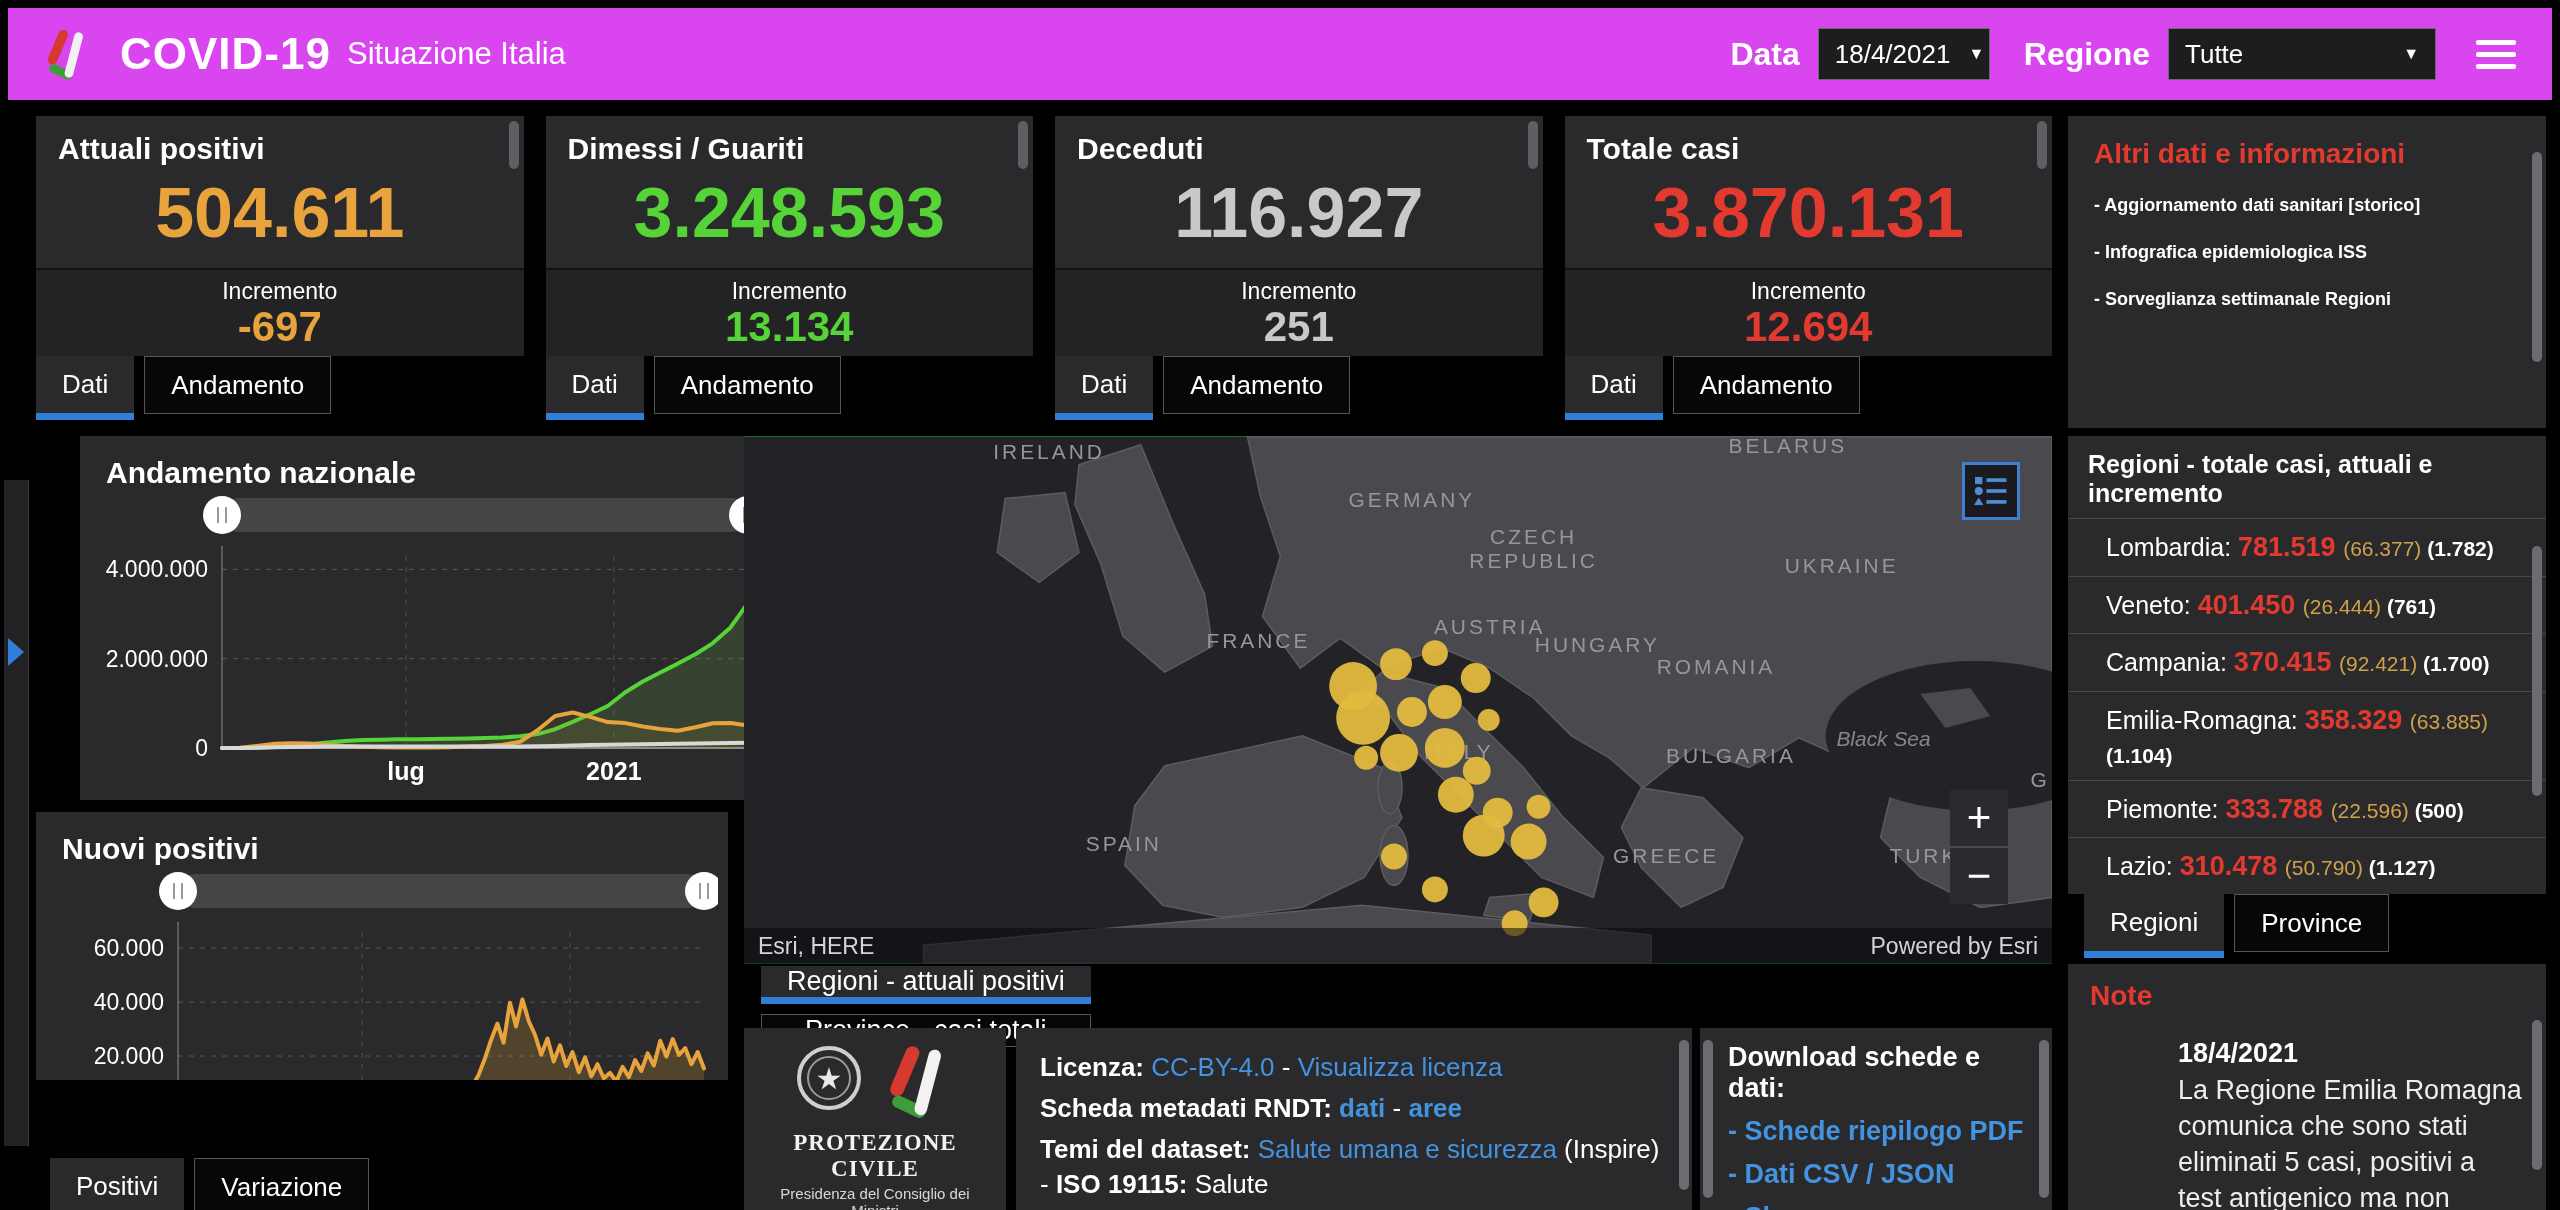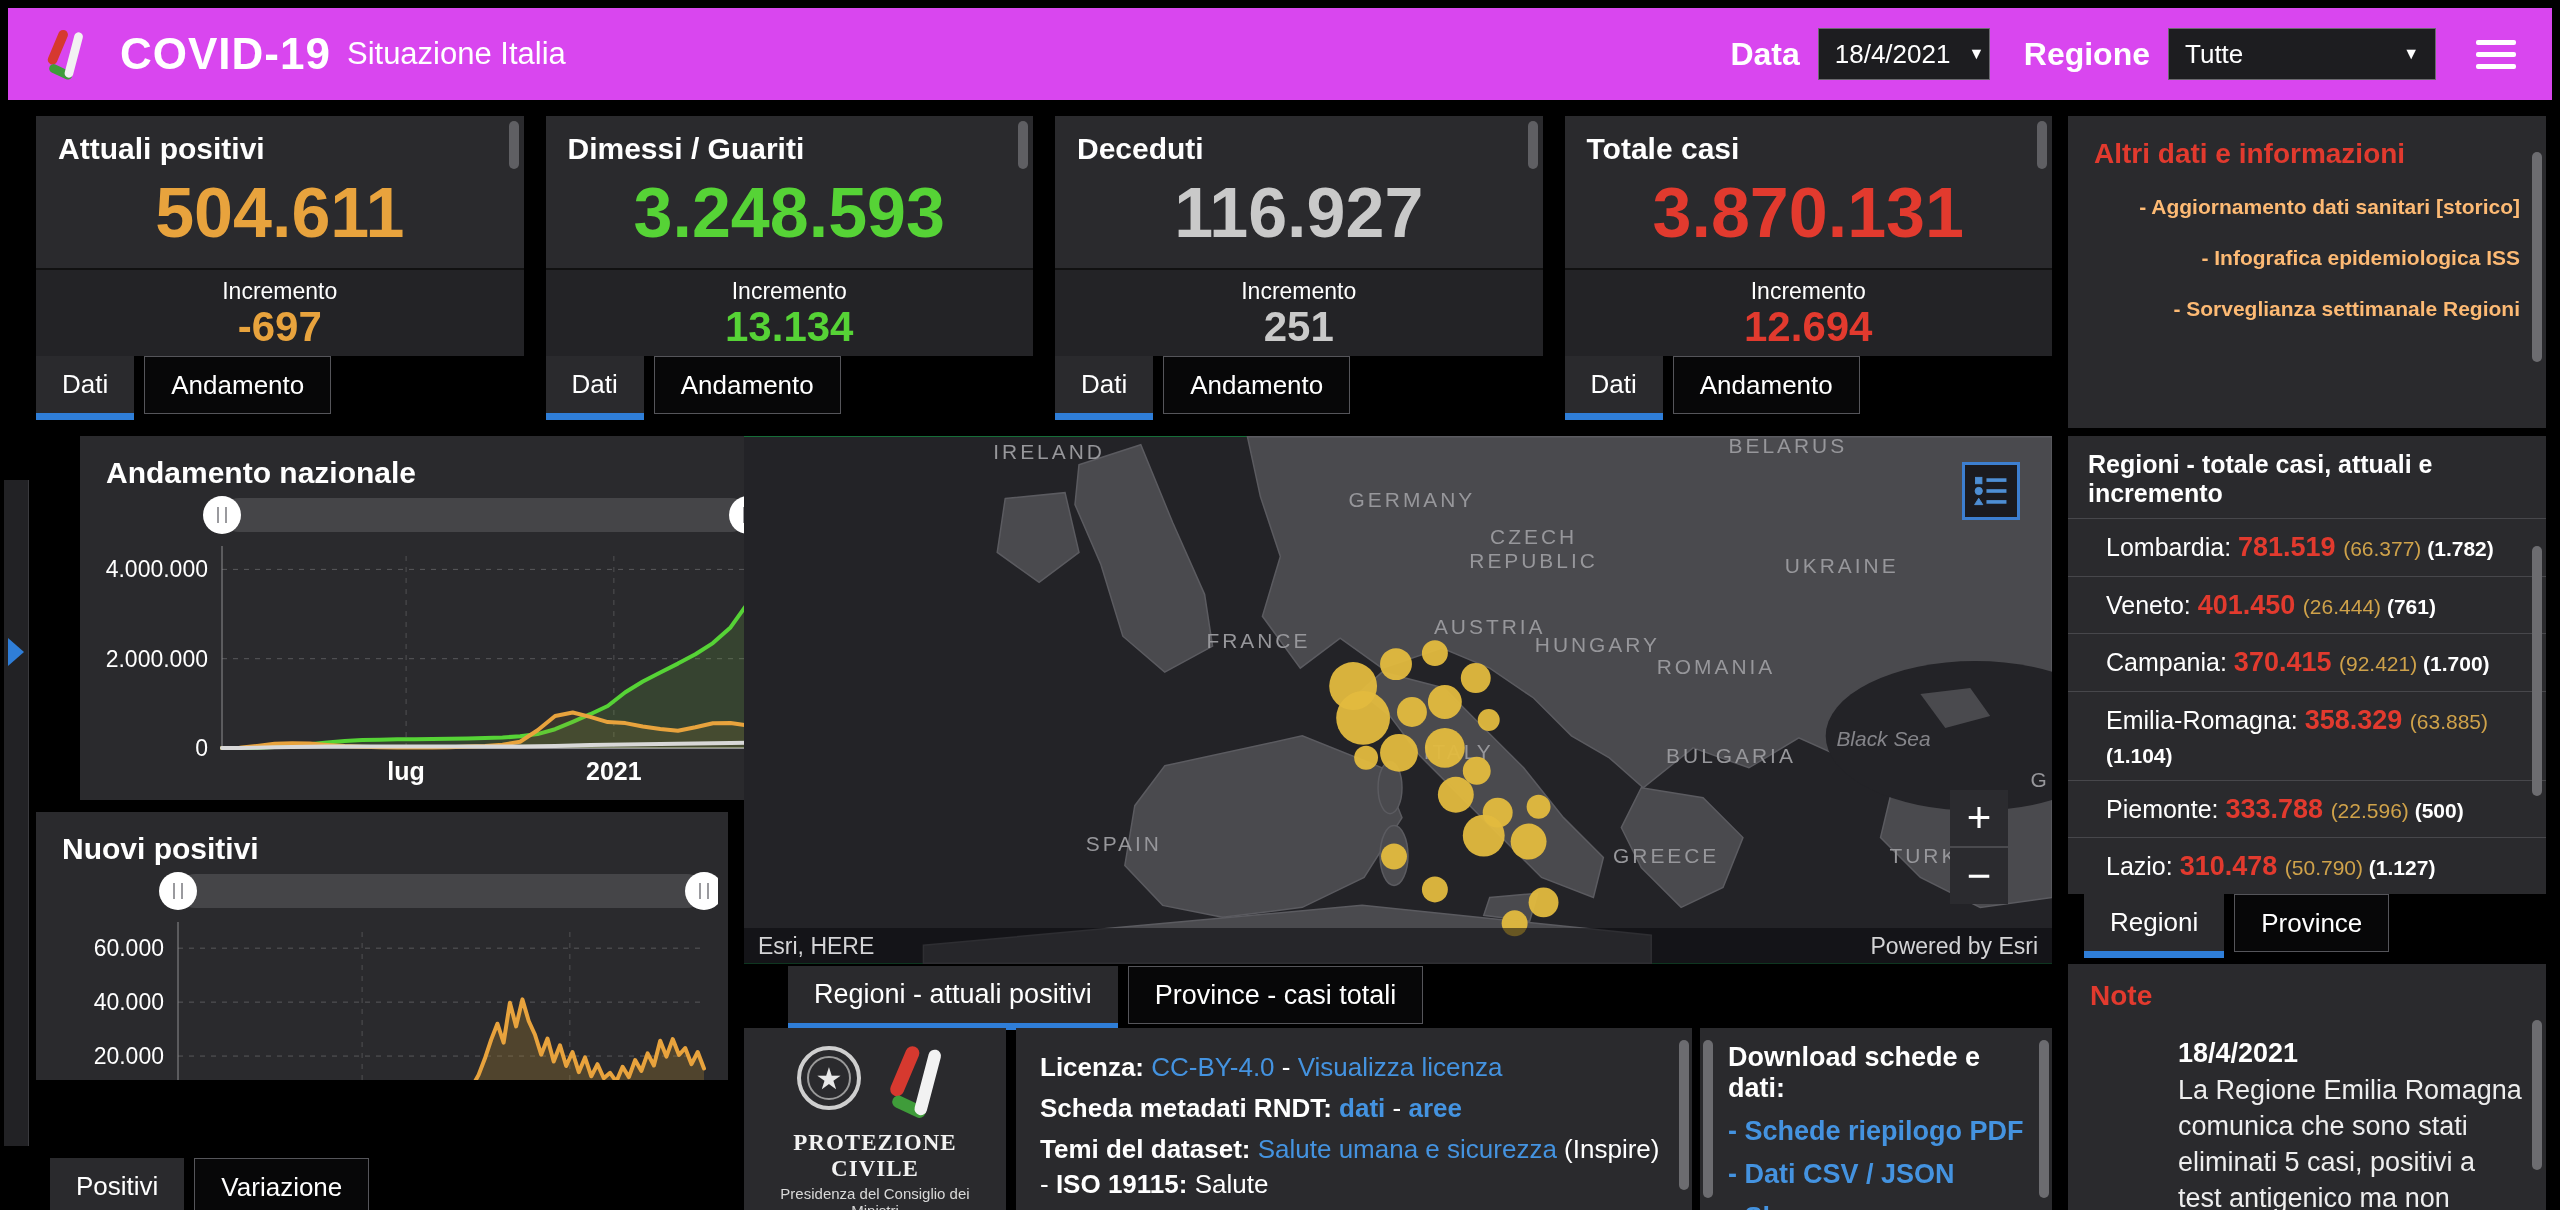--- a/index.html
+++ b/index.html
@@ -30,21 +30,21 @@
   .cardband{height:86px;background:#232326;border-top:2px solid #111;text-align:center;}
   .inclabel{color:#fff;font-size:23px;padding-top:8px;}
   .incvalue{font-size:42px;font-weight:bold;line-height:1.05;}
   .cardscroll{position:absolute;right:5px;top:5px;width:10px;height:48px;background:#5f5f63;border-radius:5px;}
   .tabbar{display:flex;gap:10px;height:64px;align-items:stretch;}
   .tab{display:flex;align-items:center;justify-content:center;padding:0 26px;font-size:26px;color:#fff;box-sizing:border-box;}
   .tab.active{background:#2a2a2d;border-bottom:7px solid #2f7ed8;}
   .tab.inactive{background:#070708;border:1px solid #55555a;margin-bottom:6px;}
   
   #altri{left:2068px;top:116px;width:478px;height:312px;padding:22px 26px;box-sizing:border-box;}
-  .altri-item{color:#fdba74;font-size:21px;font-weight:bold;margin-top:24px;line-height:1.28;text-align:right;}
+  .altri-item{color:#ffffff;font-size:18px;font-weight:bold;margin-top:24px;line-height:1.28;}
   #regionspanel{left:2068px;top:436px;width:478px;height:458px;}
   #regionspanel .ptitle{font-size:25px;padding:14px 0 10px 20px;}
   .rrow{border-top:1px solid #47474b;padding:8px 20px 8px 38px;line-height:1.5;}
   .rname{color:#fff;font-size:25px;}
   .rtotal{color:#e23a2e;font-size:27px;font-weight:bold;}
   .rcur{color:#cfa24a;font-size:21px;}
   .rinc{color:#fff;font-size:21px;font-weight:bold;}
   #regiontabs{position:absolute;left:2084px;top:894px;}
   #notepanel{left:2068px;top:964px;width:478px;height:246px;padding:16px 22px;box-sizing:border-box;}
   .note-body{padding-left:88px;margin-top:26px;}
@@ -59,21 +59,21 @@
   #bottomtabs{position:absolute;left:50px;top:1158px;}
   
   #map{position:absolute;left:744px;top:436px;width:1308px;height:528px;background:#15803d;overflow:hidden;}
   #mapattr{position:absolute;left:0;right:0;bottom:0;height:36px;background:rgba(10,10,12,0.55);
     display:flex;justify-content:space-between;align-items:center;color:#d4d4d6;font-size:23px;padding:0 14px;}
   #legendbtn{position:absolute;left:1218px;top:26px;width:58px;height:58px;border:3px solid #3d7fd0;
     background:#1b1b1f;box-sizing:border-box;display:flex;align-items:center;justify-content:center;}
   #zoombtns{position:absolute;left:1206px;top:354px;width:58px;}
   .zbtn{width:58px;height:56px;background:#2b2b2f;color:#fff;font-size:42px;display:flex;align-items:center;
     justify-content:center;margin-bottom:2px;font-weight:normal;}
-  #maptabs{position:absolute;left:788px;top:966px;}
+  #maptabs{position:absolute;left:761px;top:966px;flex-direction:column;}
   #maptabs .tab{font-size:27px;}
   
   .fcard{position:absolute;top:1028px;height:182px;background:#2a2a2d;box-sizing:border-box;}
   #flogo{left:744px;width:262px;padding:10px 12px;text-align:center;}
   #flogo .org{font-family:"Liberation Serif", serif;color:#f2f2f2;font-size:23px;letter-spacing:1px;margin-top:6px;font-weight:bold;}
   #flogo .orgline{color:#d9d9d9;font-size:15px;margin-top:3px;}
   #flicense{left:1016px;width:676px;padding:22px 24px;}
   #flicense p{margin:0 0 6px 0;color:#fff;font-size:26px;line-height:1.35;}
   .seg-b{font-weight:bold;}
   .seg-link{color:#4493e0;}

